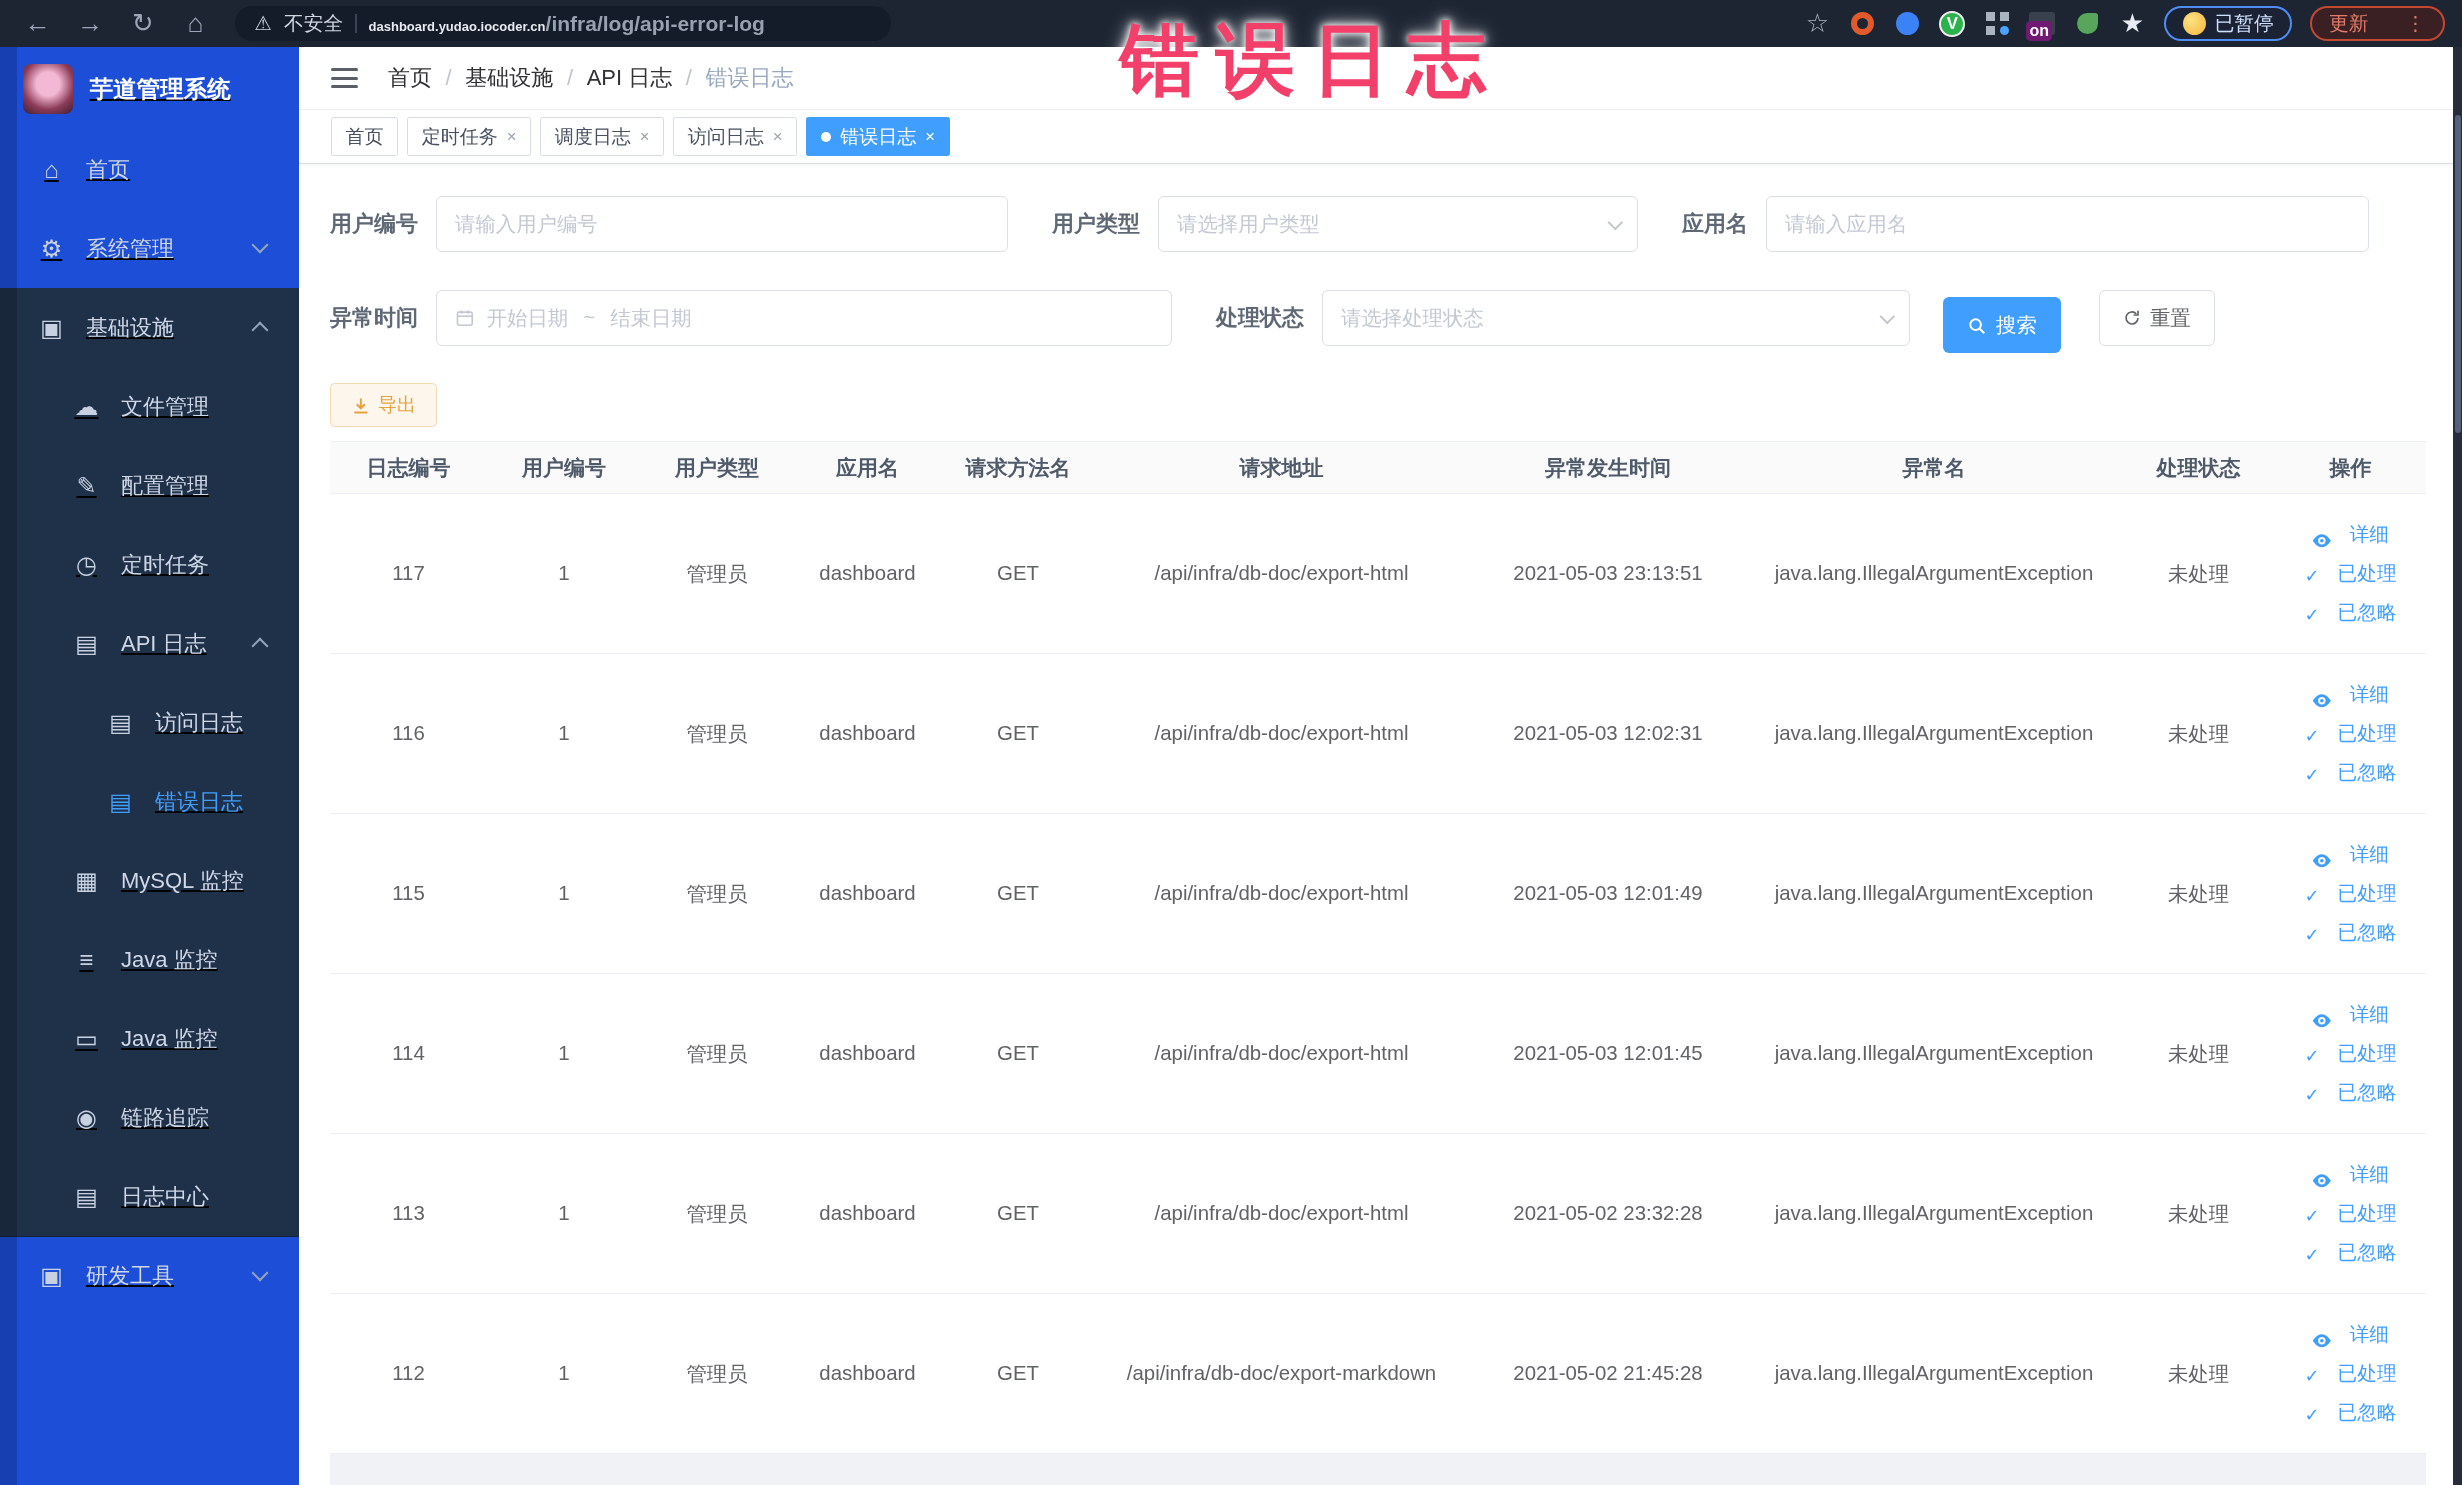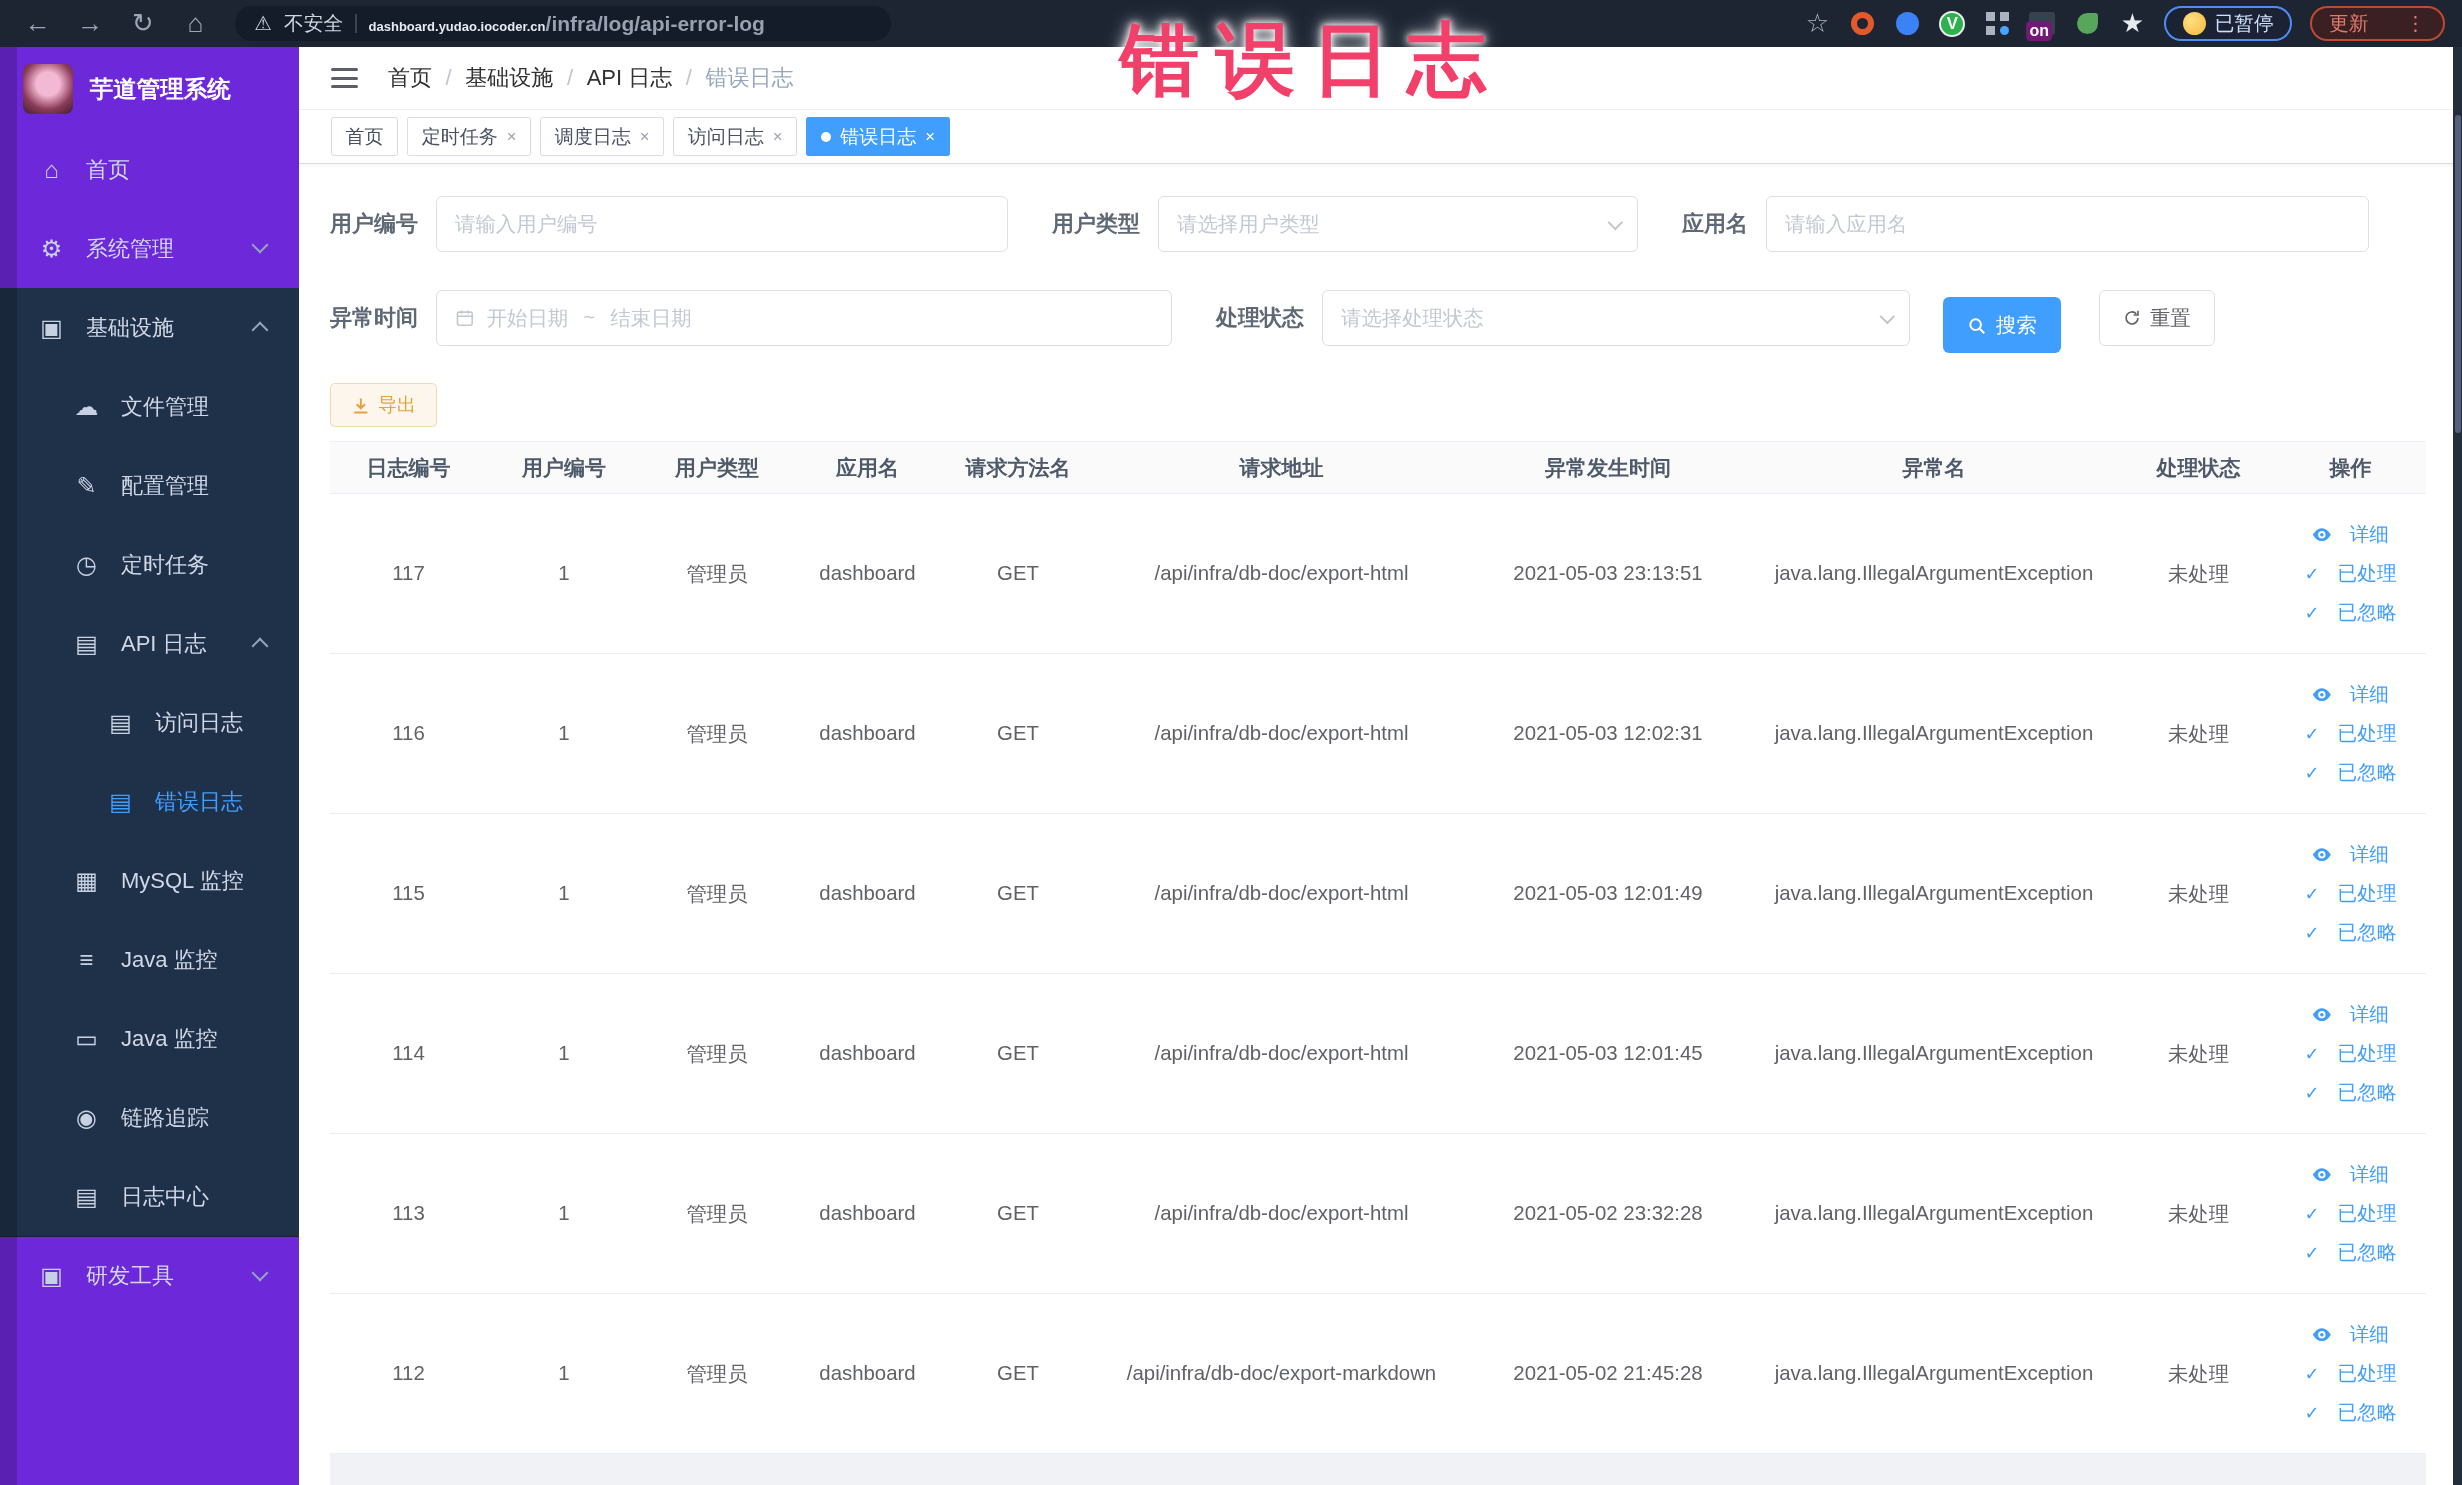--- a/index.html
+++ b/index.html
@@ -35,21 +35,21 @@
   .pill { height:35px; border-radius:17.4px; display:flex; align-items:center; gap:9px; padding:0 16.7px; cursor:pointer; }
   .pill-pause { border:2.3px solid #4f8df5; color:#cfe0ff; font-size:19.7px; background:#1a2233; }
   .emoji { width:23px;height:23px;border-radius:50%;background:radial-gradient(circle at 35% 35%,#ffe082,#f6b73c); }
   .pill-update { border:2.3px solid #c2492f; color:#eήδ; color:#e07b6a; font-size:19.7px; background:#3a2023;gap:37px; }
   .pill-update .dots { font-size:19.7px; letter-spacing:1.5px; }
 
   
   .app { display:flex; height:1439px; }
 
   
-  .sidebar { width:299px; background:#6d28d9; flex:0 0 auto; position:relative; }
+  .sidebar { width:299px; background:#1d4ed8; flex:0 0 auto; position:relative;text-decoration:underline; }
   .side-rail { position:absolute; left:0; top:0; bottom:0; width:16.7px; background:rgba(0,0,0,.18); }
   .logo-row { height:83px; display:flex; align-items:center; gap:16.7px; padding-left:23px; }
   .logo { width:50px; height:50px; border-radius:7.6px;
           background:radial-gradient(circle at 50% 40%,#f3b8d3 0 30%,#8c3b57 65%,#3a1f33); }
   .side-title { color:#fff; font-size:23.5px; font-weight:bold; }
   .menu-item { height:79px; display:flex; align-items:center; color:#d0d8e8; font-size:22px; cursor:pointer; position:relative; }
   .menu-item .mi-icon { width:33px; margin-right:18px; font-size:24px; color:#c7d1e2; text-align:center; }
   .menu-item.lvl1 { padding-left:35px; }
   .menu-item.lvl2 { padding-left:70px; }
   .menu-item.lvl3 { padding-left:104px; }
@@ -101,21 +101,21 @@
 
   
   .tbl { width:2096px; }
   .tbl-row { display:grid; grid-template-columns:157px 154px 152px 149px 152px 375px 278px 374px 155px 149px;
              align-items:center; }
   .tbl-head { height:53px; background:#fafafa; border-top:1.5px solid #ebeef5; border-bottom:1.5px solid #ebeef5; }
   .tbl-head .cell { font-size:21px; font-weight:bold; color:#4e5969; text-align:center; }
   .tbl-body .tbl-row { height:160px; border-bottom:1.5px solid #ebeef5; }
   .cell { font-size:20.4px; color:#606266; text-align:center; overflow:hidden; }
   .ops { display:flex; flex-direction:column; align-items:center; gap:12px; }
-  .oplink { color:#409eff; font-size:19.7px; display:flex; align-items:center; gap:18px; cursor:pointer; }
+  .oplink { color:#409eff; font-size:19.7px; display:flex; align-items:flex-end; gap:18px; cursor:pointer; }
   .oplink .ck { font-size:18px; }
   .partial-row { height:32px; background:#f0f2f5; width:2096px; }
 
   
   .watermark { position:absolute; left:1120px; top:7.6px; font-size:79px; font-weight:bold; letter-spacing:16.7px;
                color:#f2406a; z-index:50;
                text-shadow:0 0 6px rgba(255,255,255,.95), 0 0 12px rgba(255,255,255,.85), 0 0 19.7px rgba(255,255,255,.7); }
   .win-scroll { position:absolute; right:0; top:47px; bottom:0; width:9px; background:#252c3c; z-index:40; }
   .win-scroll .thumb { position:absolute; top:68px; left:1.5px; width:6px; height:318px; background:#55607a; border-radius:3px; }
   svg { display:block; }

